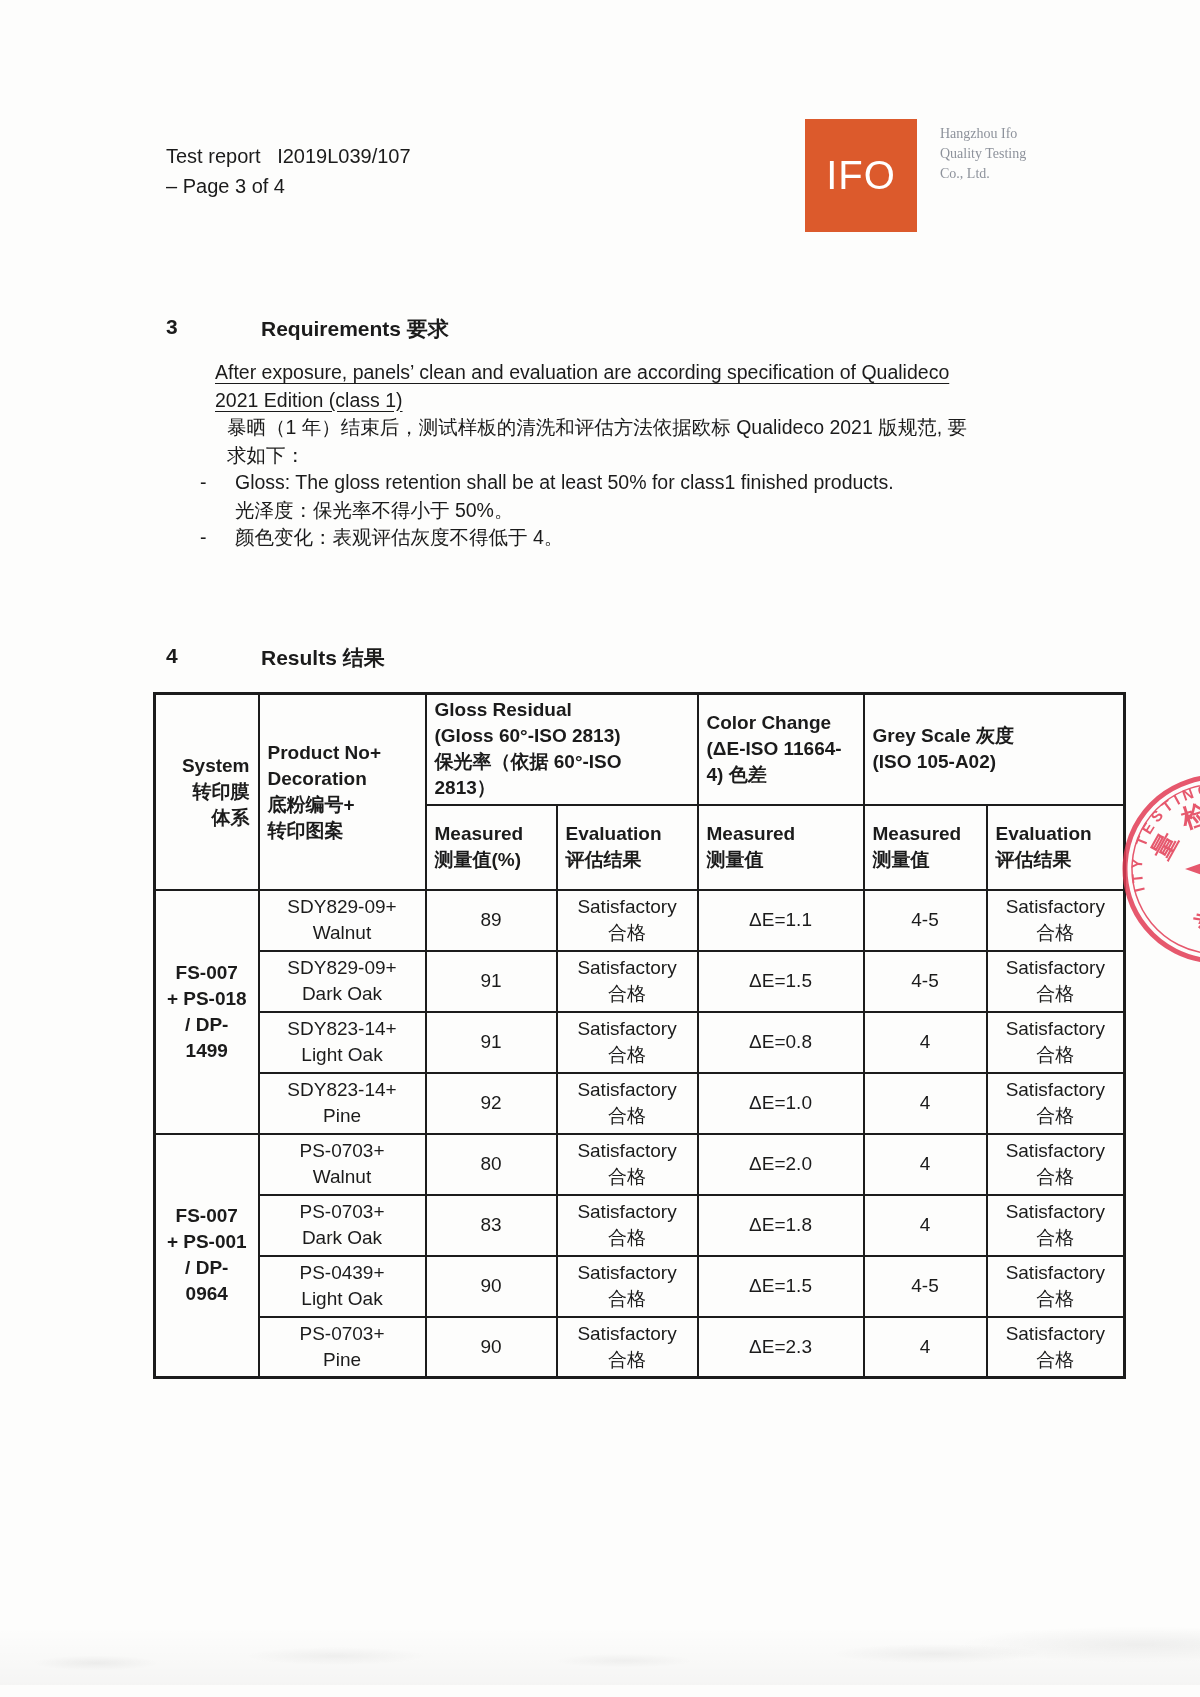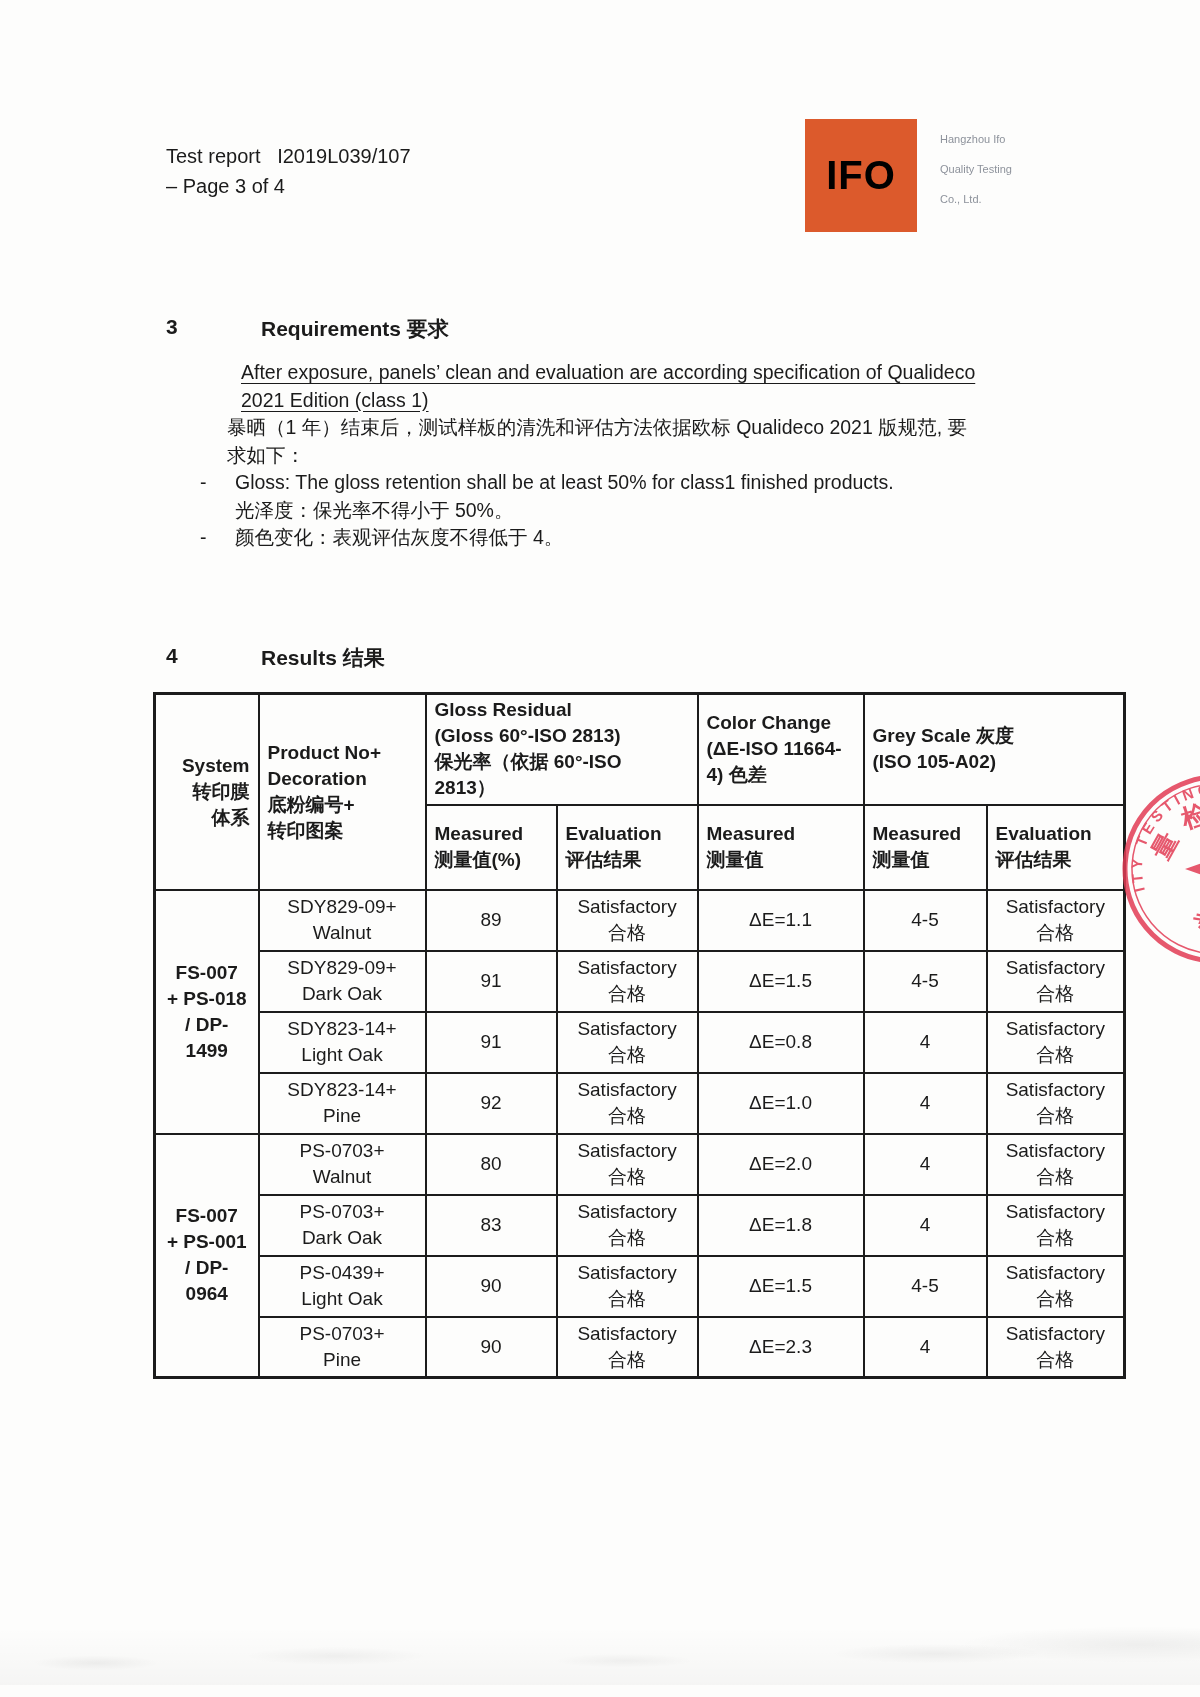--- a/index.html
+++ b/index.html
@@ -5,31 +5,31 @@
   html,body{margin:0;padding:0;background:#d9d9d9;}
   .page{
     position:relative;width:1200px;height:1697px;margin:0 auto;
     background:#fdfdfc;overflow:hidden;color:#1b1b1b;
     font-family:"Liberation Sans","DejaVu Sans",sans-serif;
   }
   
   .doc-header{position:absolute;left:166px;top:141px;font-size:20px;line-height:30px;white-space:pre-line;}
   .logo-box{position:absolute;left:805px;top:119px;width:112px;height:113px;
     background:var(--accent,#dc5a2c);display:flex;align-items:center;justify-content:center;}
-  .logo-text{color:#000000;font-weight:bold;font-size:40px;letter-spacing:1px;}
+  .logo-text{color:#ffffff;font-weight:normal;font-size:40px;letter-spacing:1px;}
   .company-name{position:absolute;left:940px;top:124px;color:var(--company,#8d929b);
-    font-size:11px;line-height:30px;white-space:pre-line;}
+    font-size:14px;line-height:20px;white-space:pre-line;font-family:Liberation Serif, serif;}
   
   .section-heading{position:absolute;left:166px;display:flex;font-weight:bold;font-size:21px;}
   .section-heading .sec-num{width:95px;}
   .sec-3{top:315px;}
   .sec-4{top:644px;}
   
   .req-body{position:absolute;left:200px;top:359px;width:870px;font-size:19.5px;line-height:27.5px;}
-  .underlined-para{margin-left:41px;text-decoration:underline;text-underline-offset:4px;white-space:pre-line;}
+  .underlined-para{margin-left:15px;text-decoration:underline;text-underline-offset:4px;white-space:pre-line;}
   .zh-para{margin-left:27px;white-space:pre-line;}
   .bullet{display:flex;}
   .bullet .dash{width:35px;flex:0 0 35px;}
   .bullet-body span{display:block;white-space:pre-line;}
   
   table.results{position:absolute;left:153px;top:692px;width:970px;
     border-collapse:collapse;table-layout:fixed;font-size:19px;}
   table.results th,table.results td{border:2px solid #1c1c1c;padding:2px 8px;
     vertical-align:middle;white-space:pre-line;line-height:26px;}
   table.results{border:3px solid #1c1c1c;}

